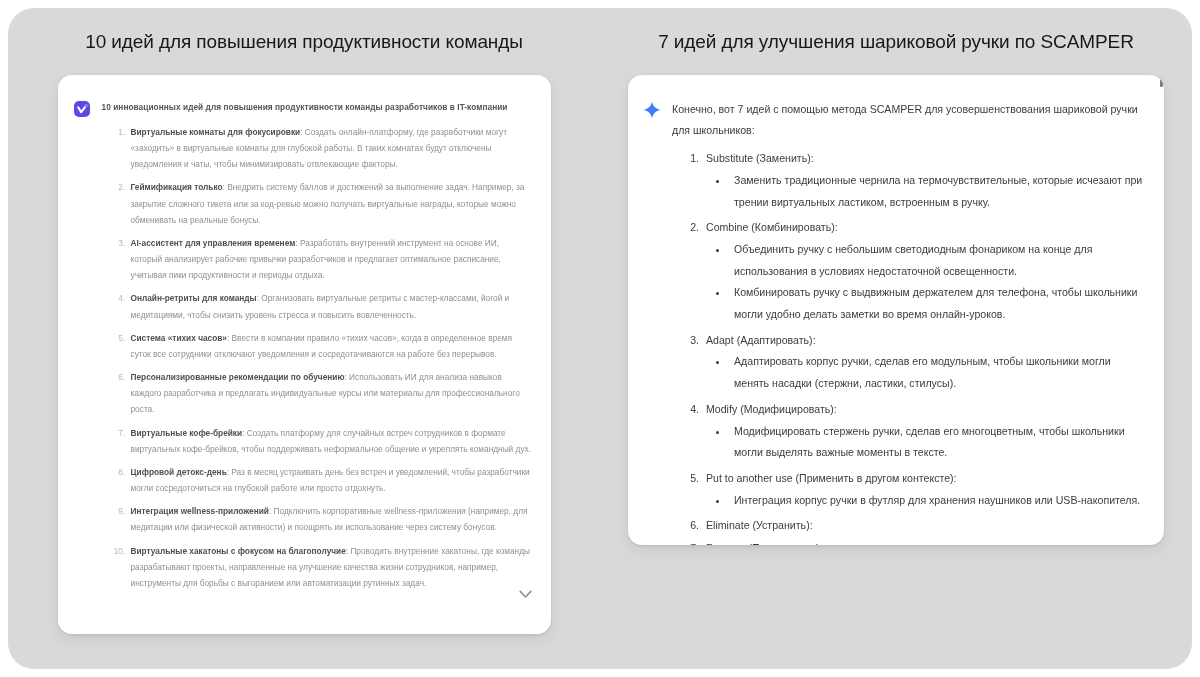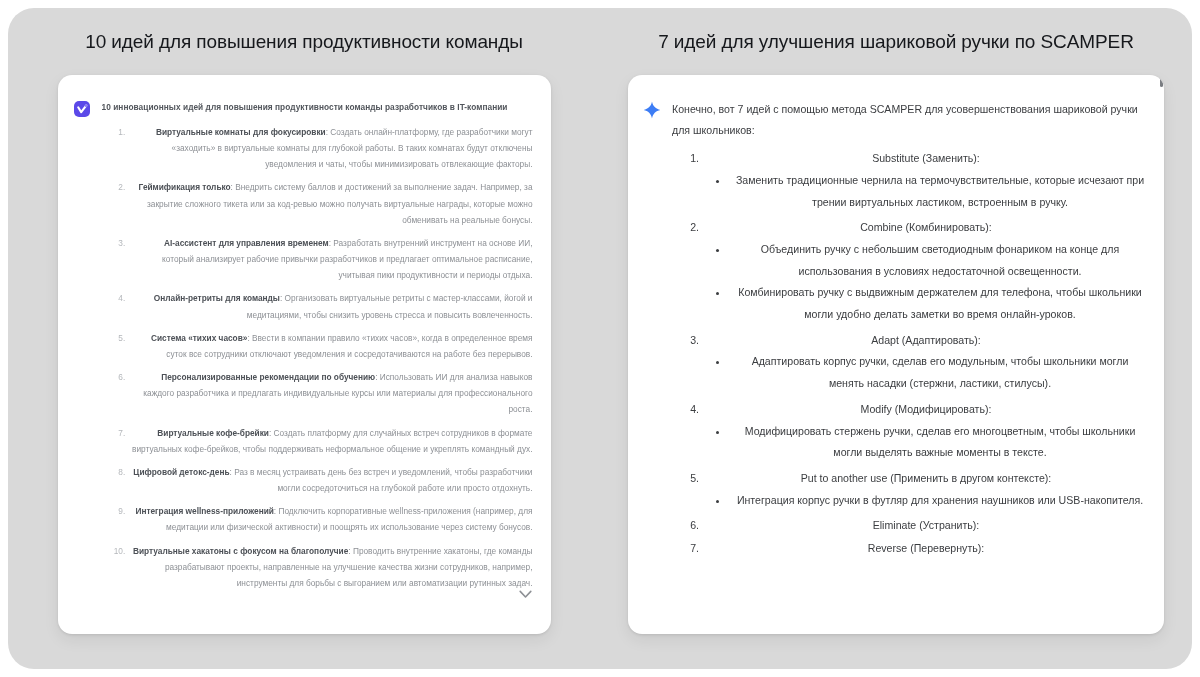--- a/index.html
+++ b/index.html
@@ -54,21 +54,21 @@
     border-radius: 14px;
     box-shadow: 0 1px 3px rgba(0,0,0,0.10), 0 6px 16px rgba(0,0,0,0.07);
     overflow: hidden;
   }
   .card-left {
     width: 493px;
     height: 559px;
   }
   .card-right {
     width: 536px;
-    height: 559px;
+    height: 470px;
   }
   .card-inner {
     position: relative;
     height: 100%;
     overflow: hidden;
     padding: 24px 18px 14px 14px;
   }
   .msg-row {
     display: flex;
     flex-direction: row;
@@ -109,21 +109,20 @@
   }
   .left ol.items {
     margin: 0;
     padding: 0 0 0 26px;
     list-style: decimal;
   }
   .left ol.items > li {
     margin: 0 0 7px 0;
     padding-left: 3px;
     color: #a6a9ae;
-    text-align: right;
   }
   .left ol.items > li::marker {
     color: #b4b7bb;
     font-weight: 400;
   }
   .left .li-text { color: #8d9095; }
   .left .b { font-weight: 700; color: #4c5056; }
 
   
   .right .msg-body {
@@ -136,21 +135,20 @@
     color: #3b3d40;
   }
   .right ol.items {
     margin: 0;
     padding: 0 0 0 30px;
     list-style: decimal;
   }
   .right ol.items > li {
     margin: 0 0 1px 0;
     padding-left: 4px;
-    text-align: center;
   }
   .right ol.items > li::marker { color: #3b3d40; }
   .right ul.subitems {
     margin: 0 0 4px 0;
     padding: 0 0 0 22px;
     list-style: disc;
   }
   .right ul.subitems > li {
     margin: 0;
     padding-left: 6px;

